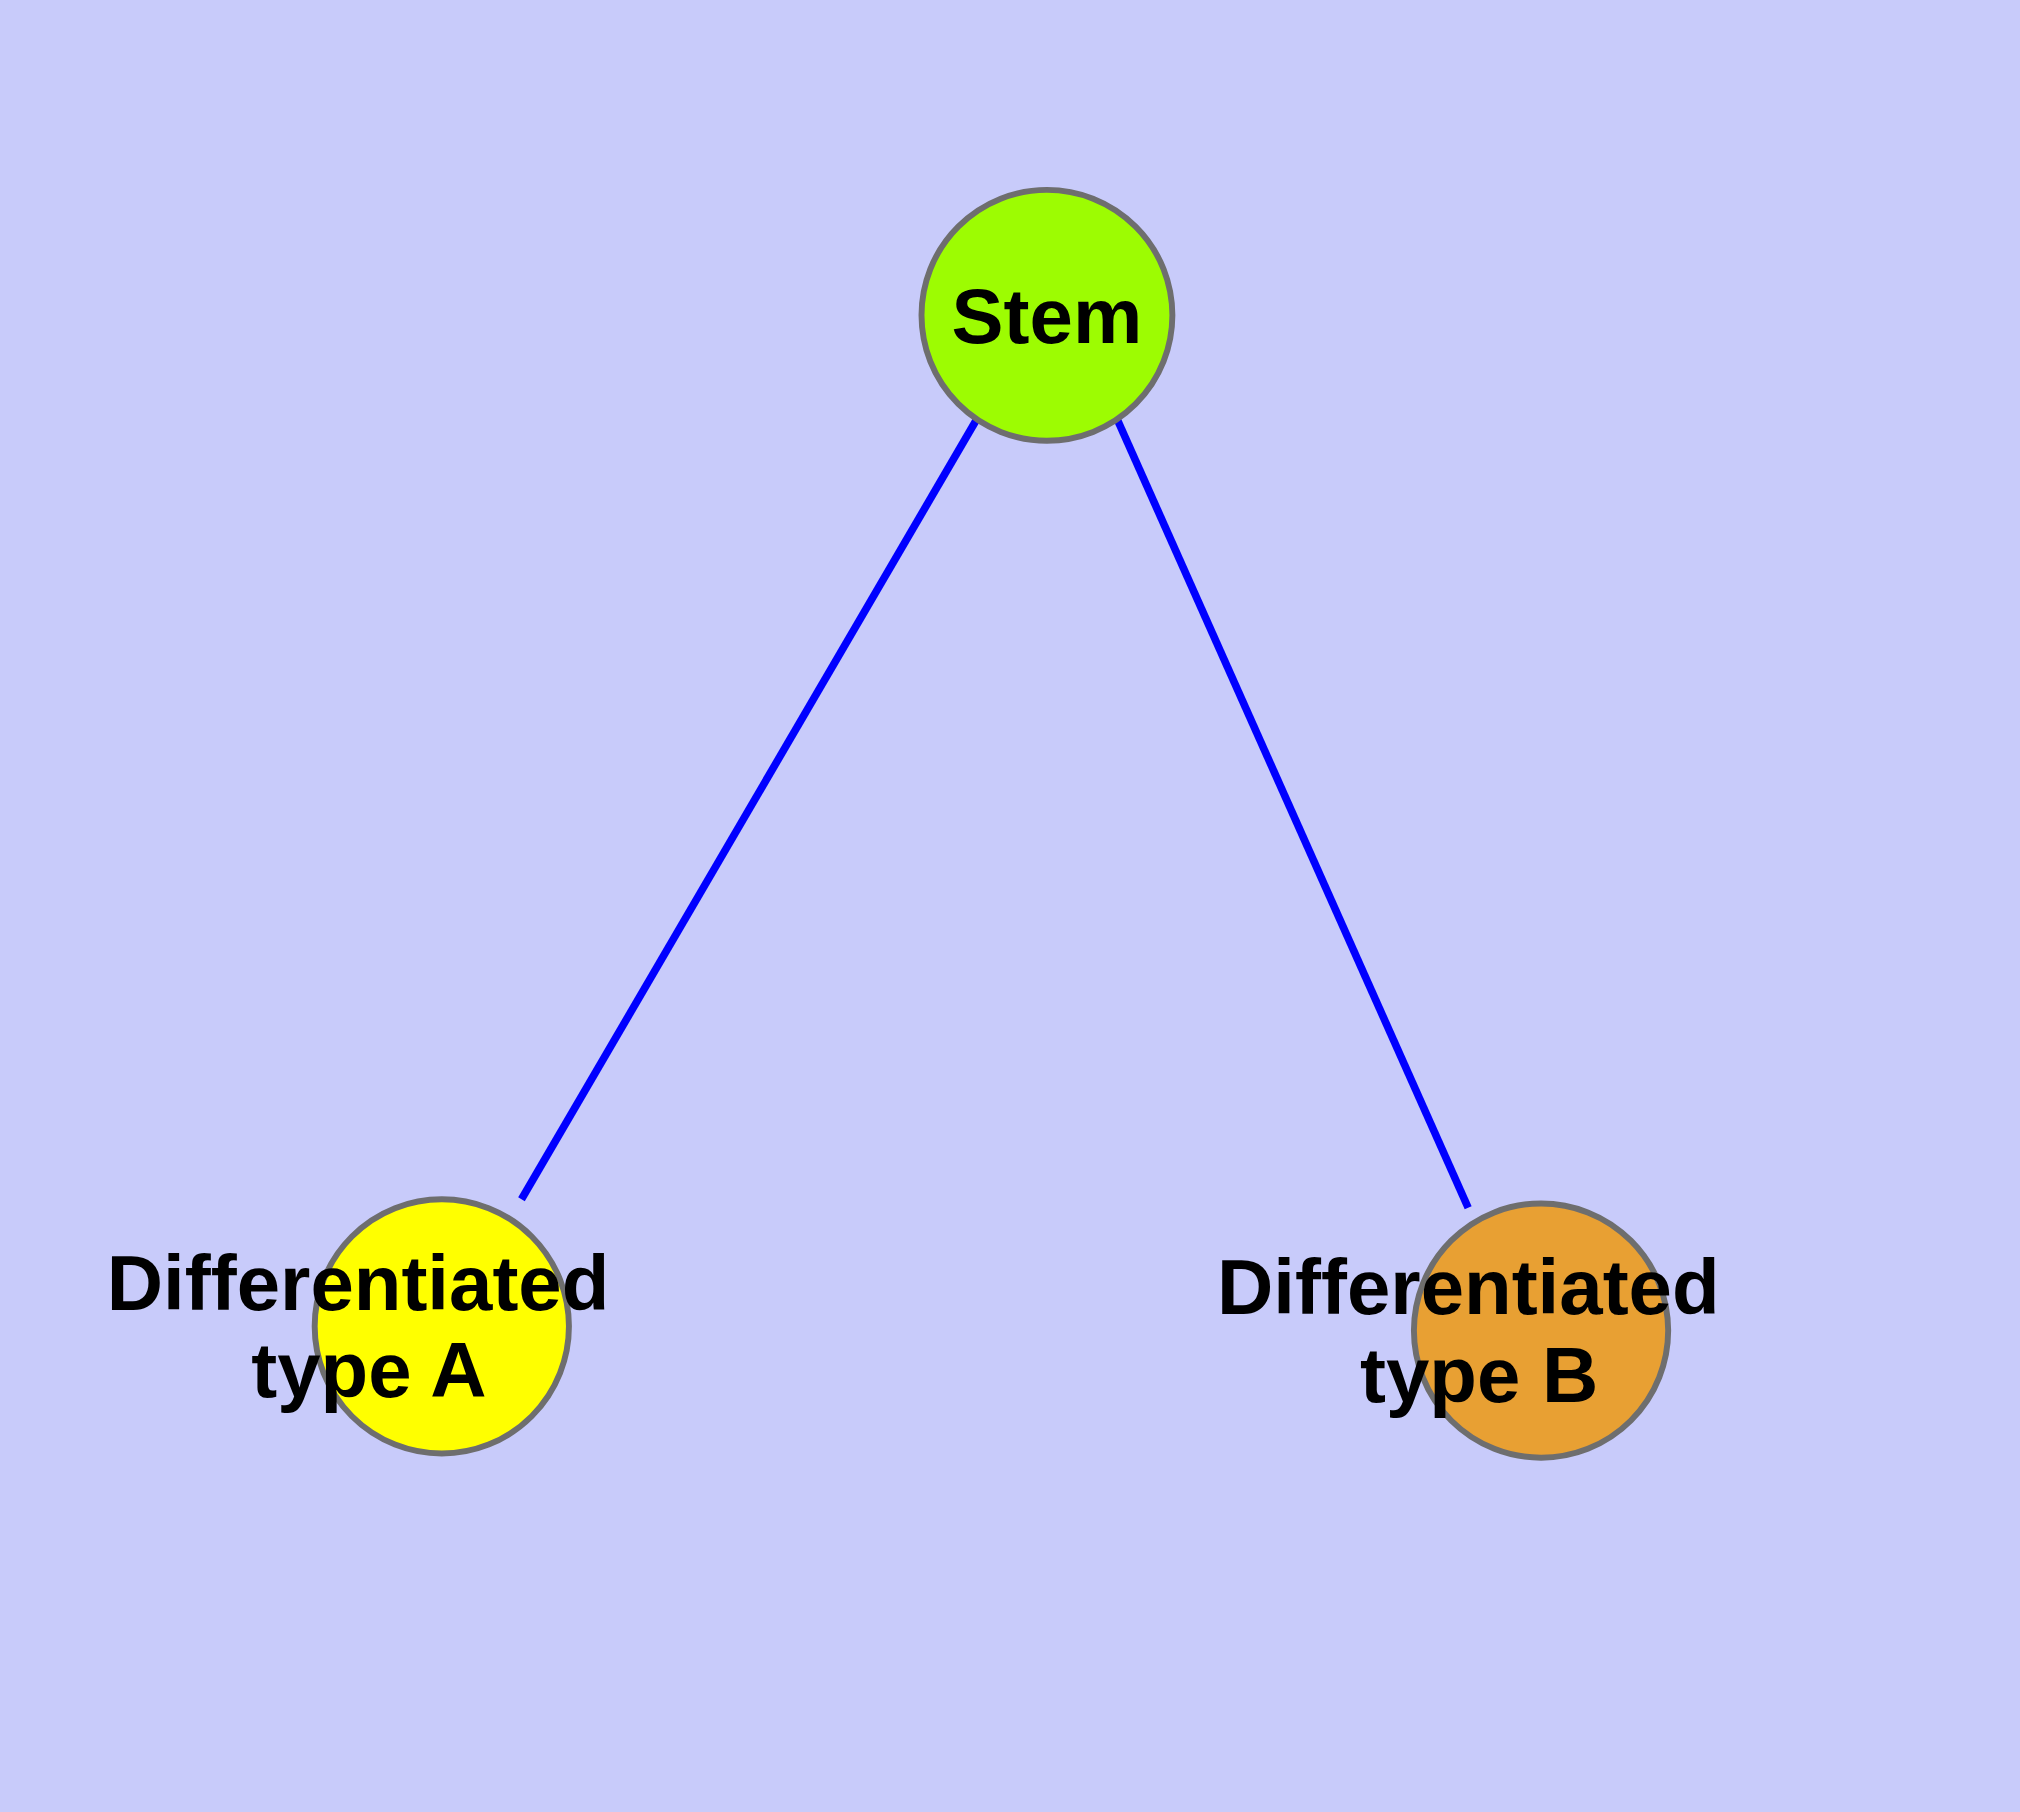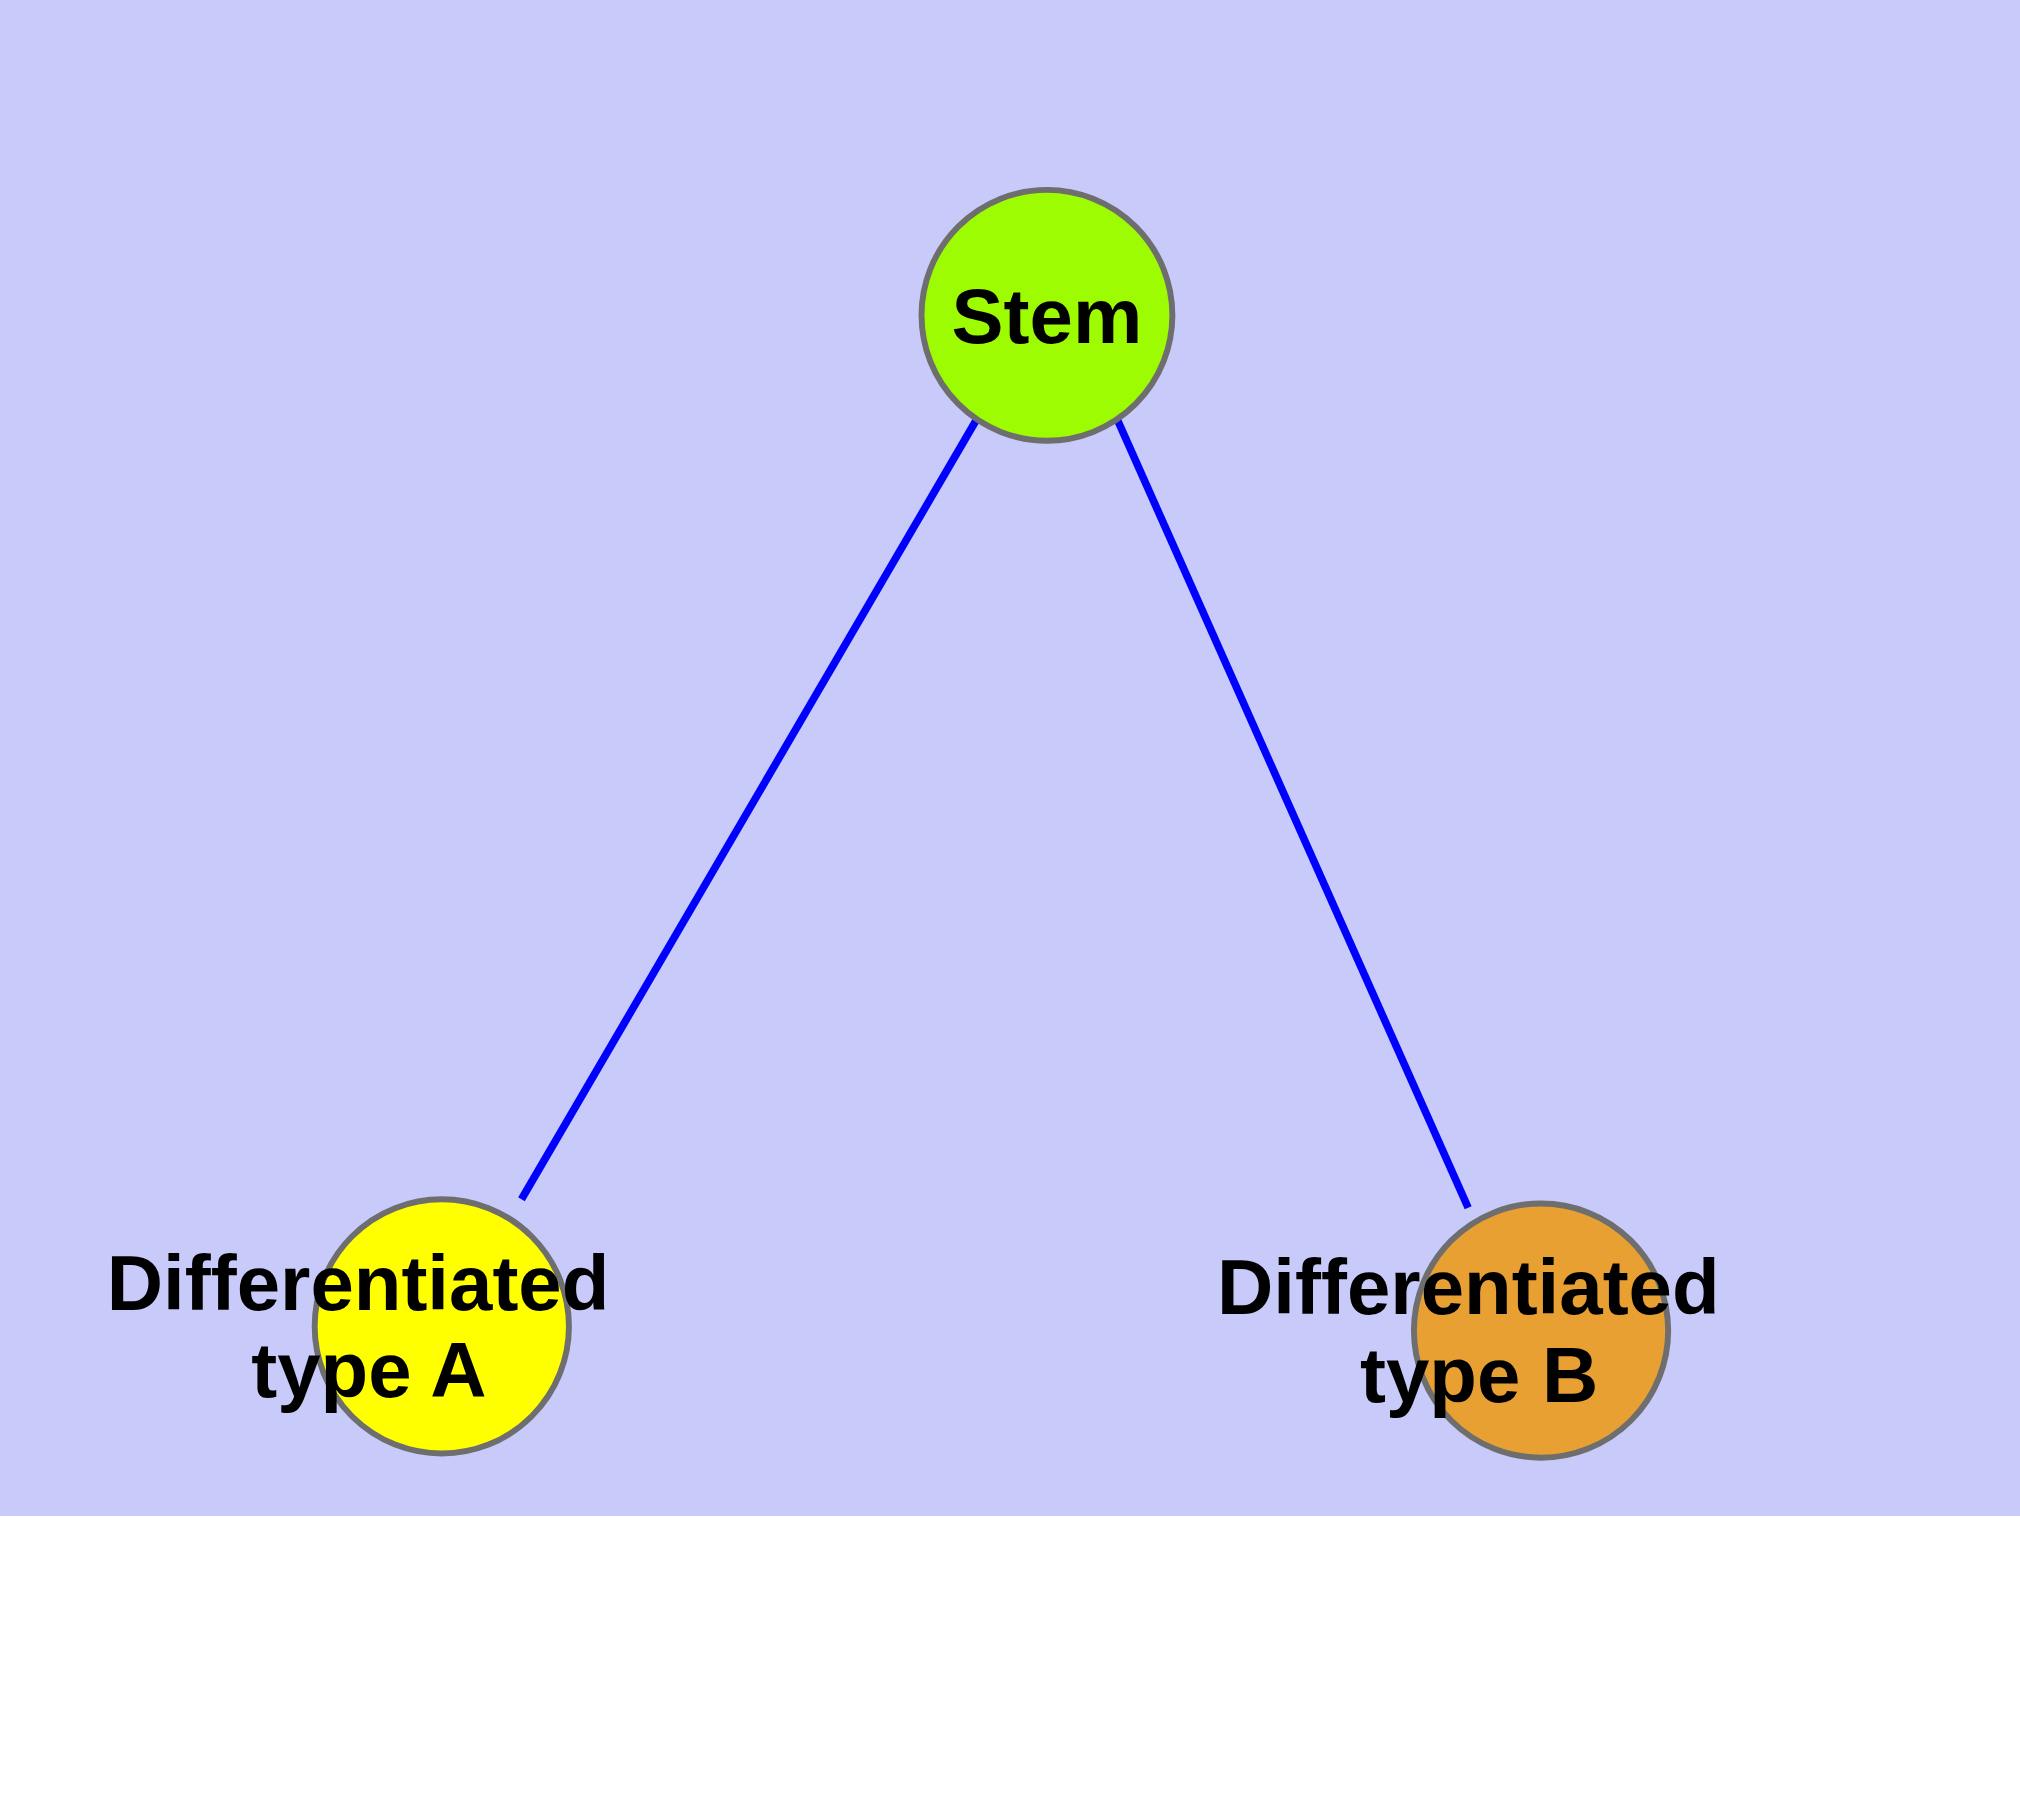--- a/index.html
+++ b/index.html
@@ -4,21 +4,21 @@
 <title>Cell Differentiation Graph</title>
 <style>
   html, body {
     margin: 0;
     padding: 0;
     background: #ffffff;
   }
   #canvas {
     position: relative;
     width: 2021px;
-    height: 1516px;
+    height: 1812px;
     overflow: hidden;
     background: #c8cbfa;
     font-family: "Liberation Sans", sans-serif;
   }
   #graph-svg {
     position: absolute;
     left: 0;
     top: 0;
     width: 2021px;
     height: 1812px;

